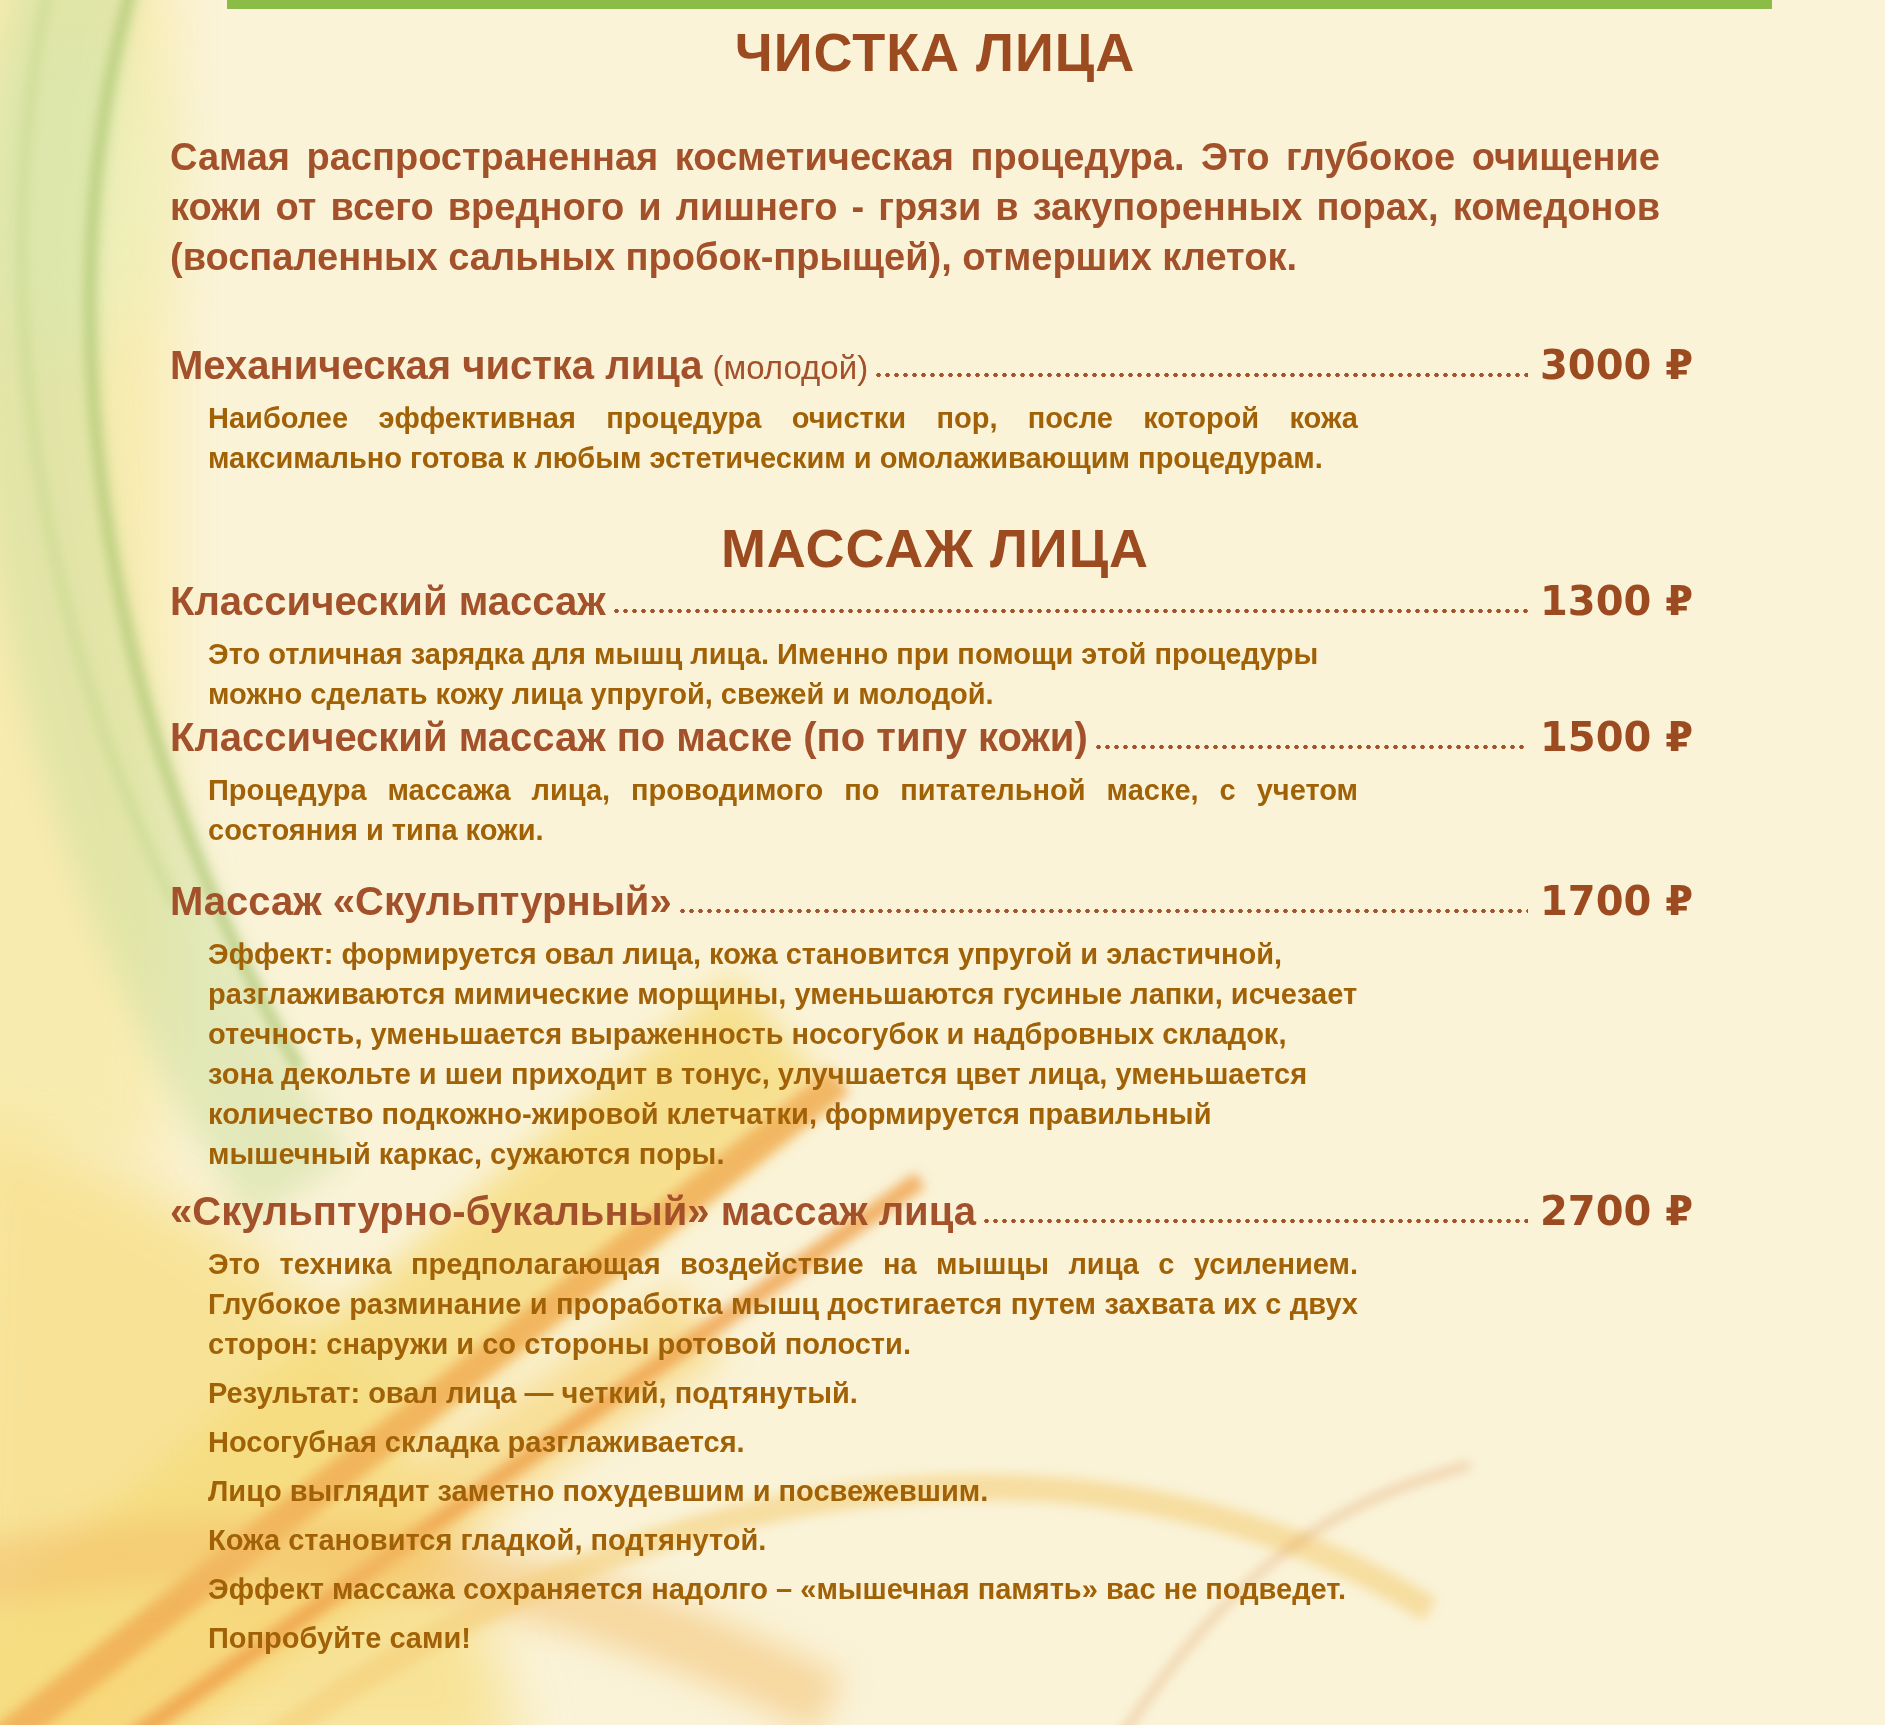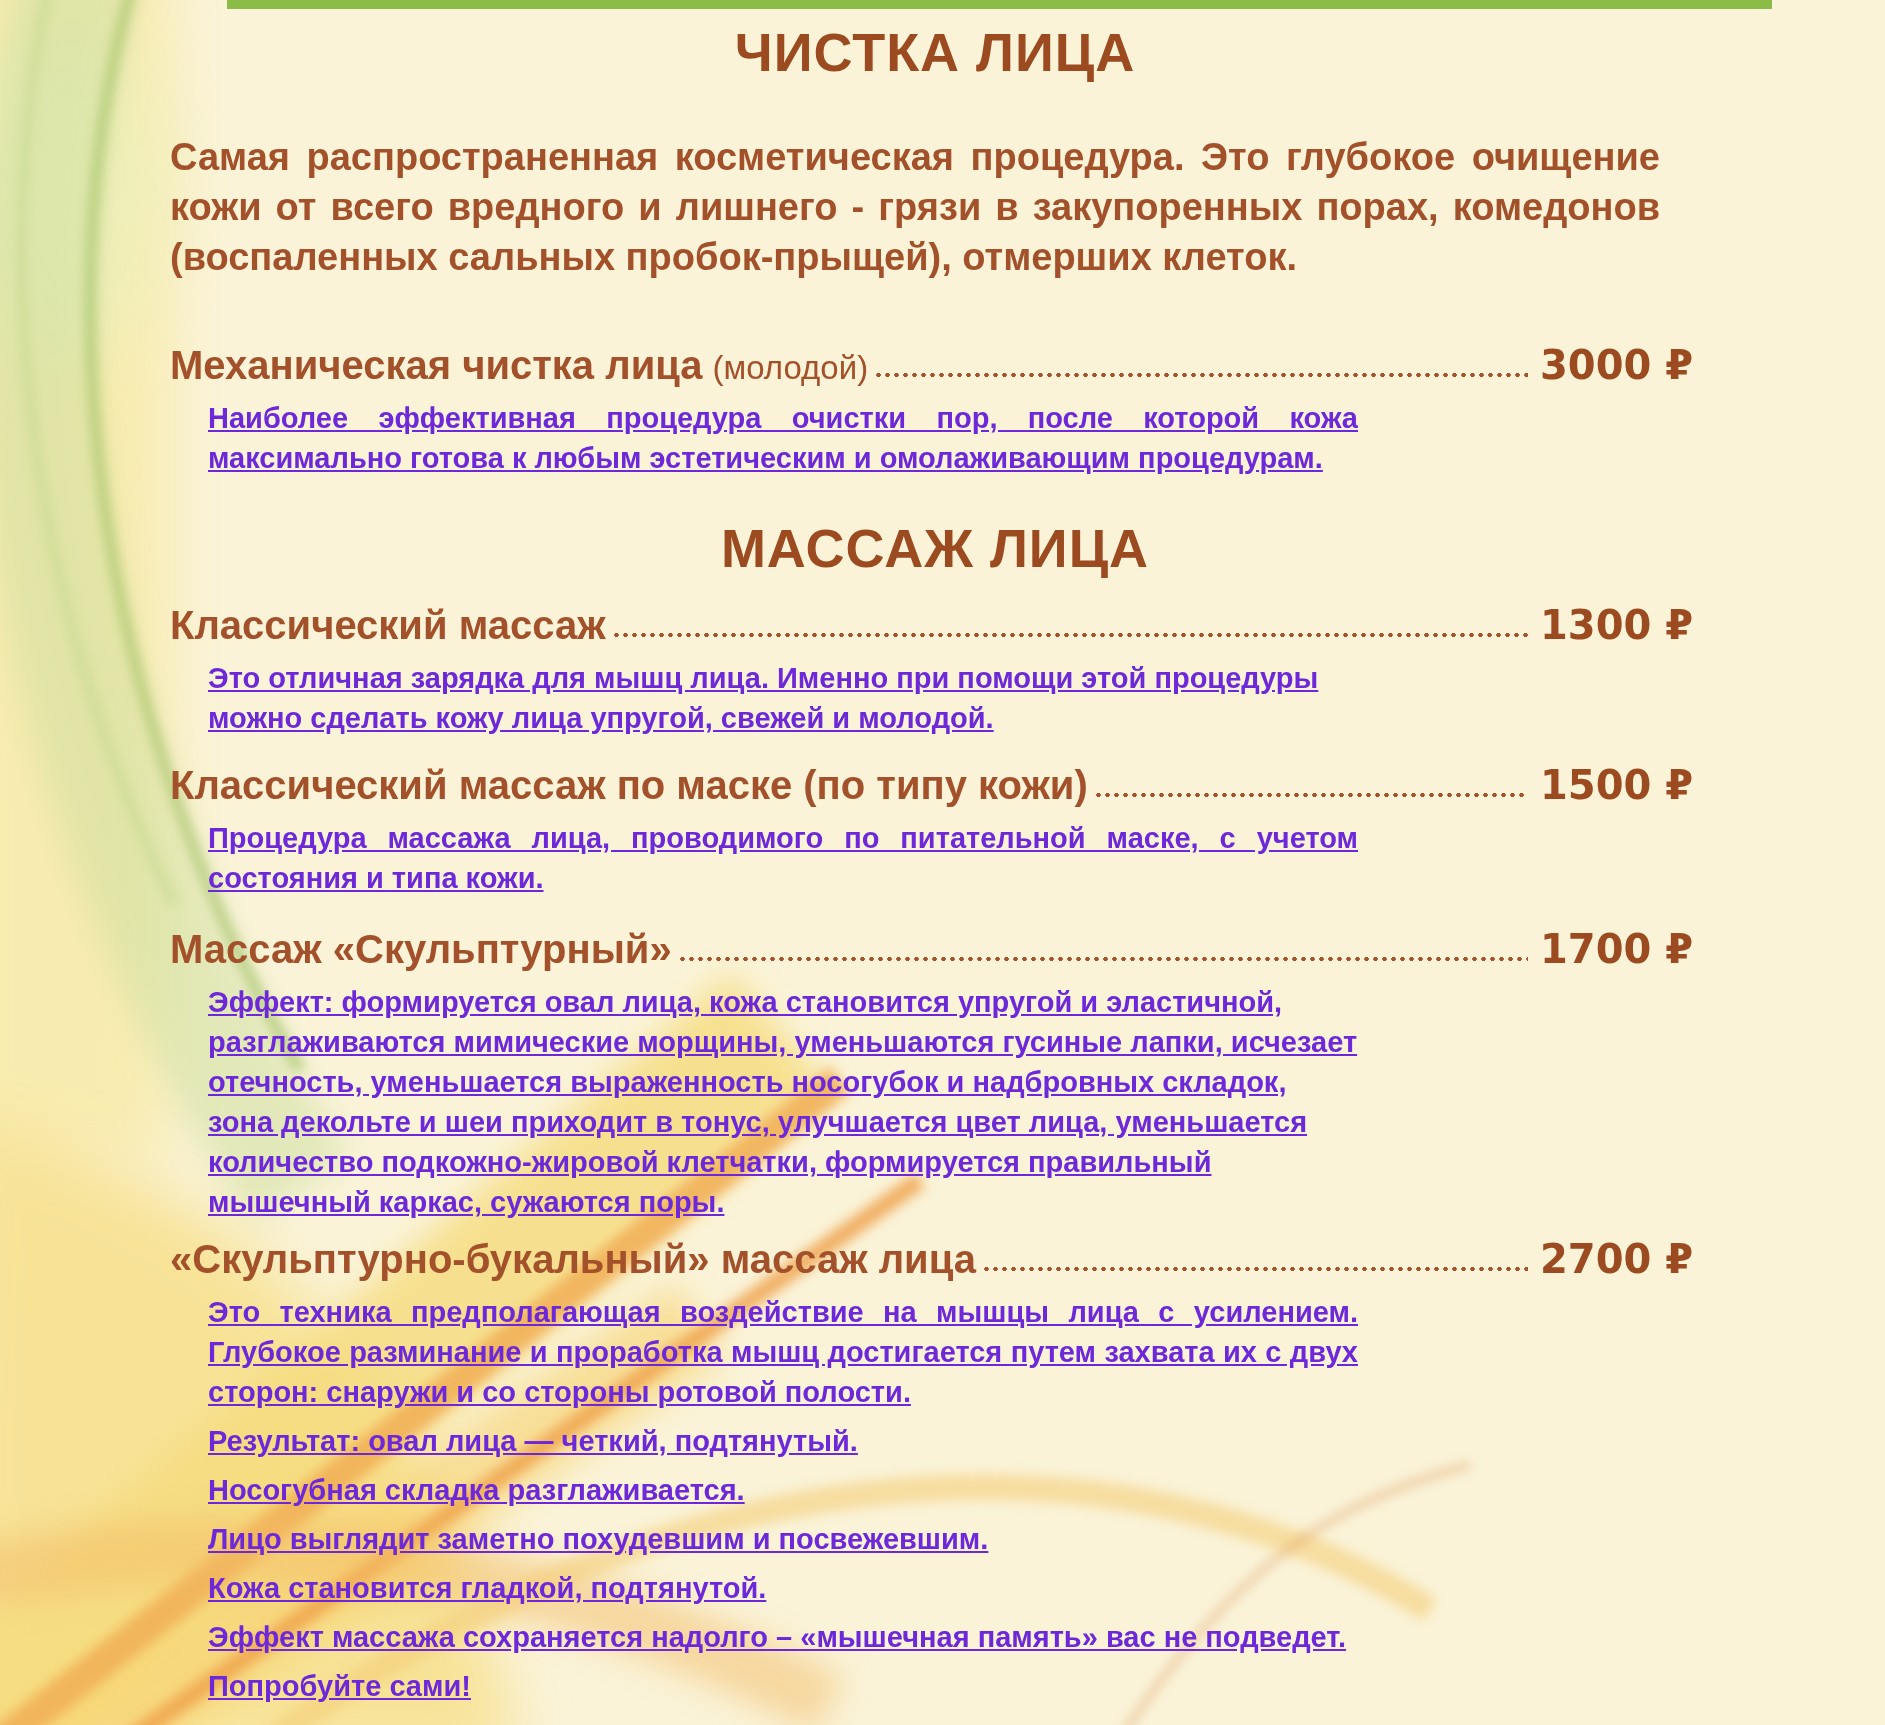--- a/index.html
+++ b/index.html
@@ -30,21 +30,20 @@
   }
   h1.second { margin-top:40px; }
   .intro {
     margin:50px 0 0 0; width:1490px;
     font-size:38px; line-height:50px; font-weight:700;
     text-align:justify; text-align-last:left;
     color:#a3512a;
   }
   .price-row {
     display:flex; align-items:baseline;
-    margin-top:24px;
   }
   .row-gap-lg { margin-top:60px; }
   .row-gap-md { margin-top:28px; }
   .row-gap-sm { margin-top:14px; }
   .item-name {
     font-size:40px; font-weight:700; white-space:nowrap;
     color:#a3512a;
   }
   .item-note {
     font-size:33px; font-weight:400; margin-left:10px;
@@ -61,22 +60,21 @@
   }
   .price {
     flex:0 0 160px; text-align:left; white-space:nowrap;
     font-size:40px; font-weight:700;
     font-family:"DejaVu Sans","Liberation Sans",sans-serif;
     color:#9c4a20;
   }
   .desc {
     margin:10px 0 0 38px; width:1150px;
     font-size:29px; line-height:40px; font-weight:700;
-    color:#6d28d9;
-    text-decoration:underline;
+    color:#a16207;
   }
   .just { text-align:justify; text-align-last:left; }
   .tight { line-height:40px; }
   .line-para { margin-top:9px; }
   p { margin-bottom:0; }
 </style>
 </head>
 <body>
 
 <div class="page">

